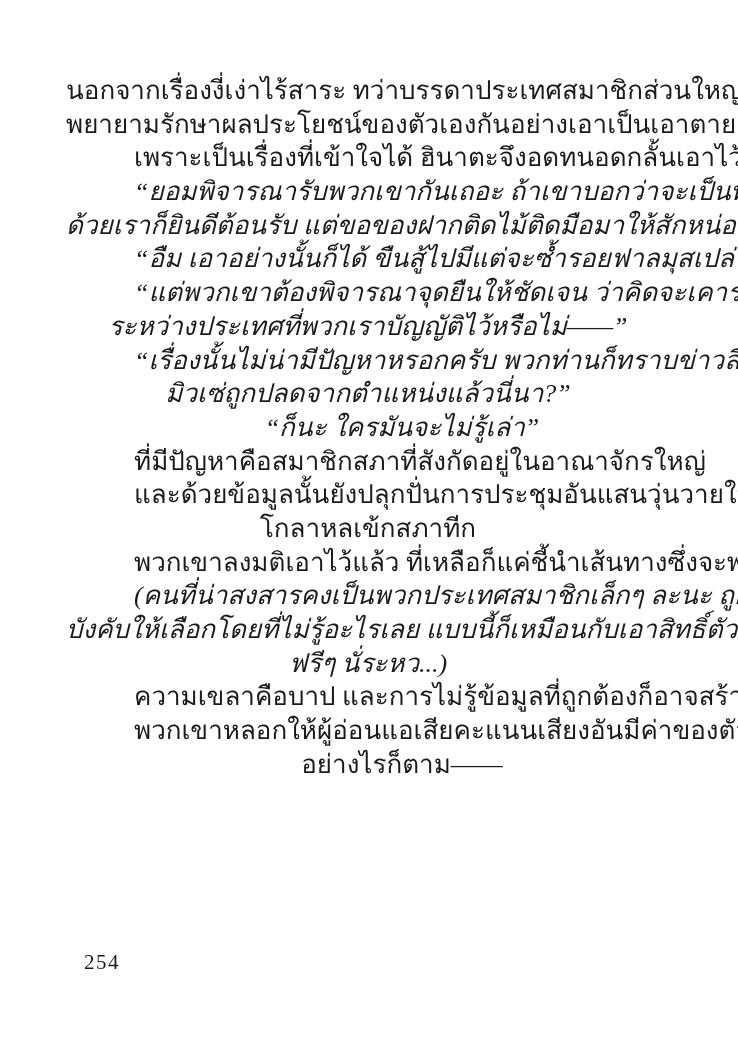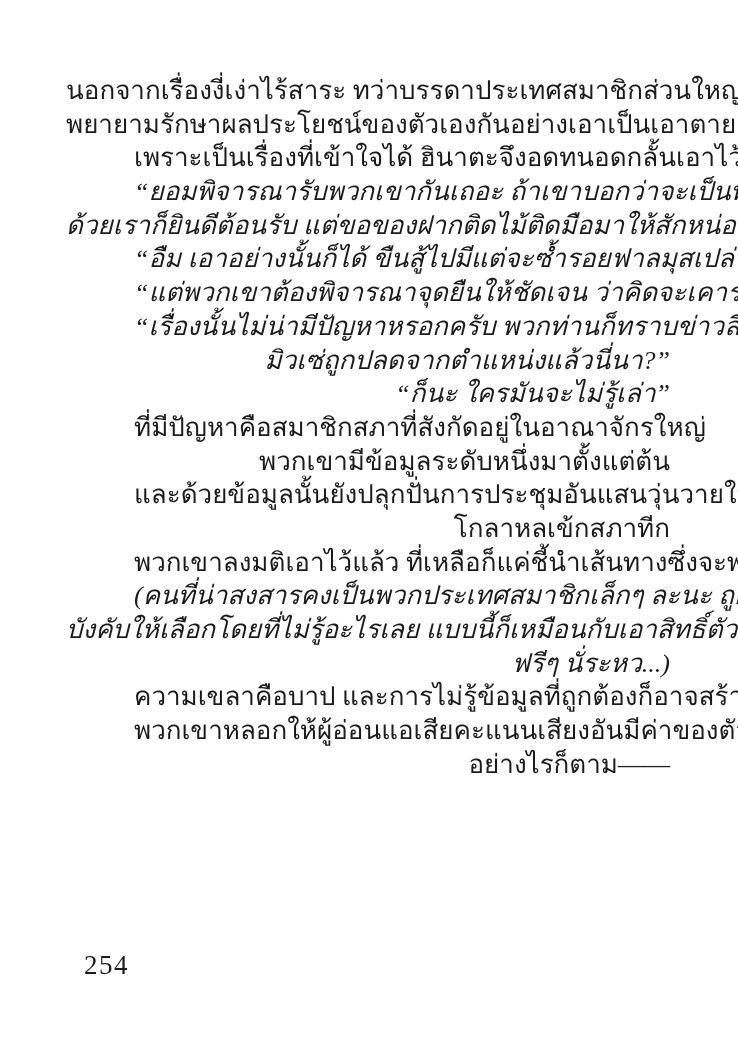--- a/index.html
+++ b/index.html
@@ -22,59 +22,59 @@
     top: 74px;
     width: 604px;
   }
   .line {
     margin: 0;
     padding: 0;
     font-size: 26px;
     line-height: 33.7px;
     height: 33.7px;
     white-space: nowrap;
-    text-align: right;
+    text-align: center;
   }
   .line.fill {
     text-align: justify;
     text-align-last: justify;
   }
   .line.indent {
     padding-left: 68px;
   }
   .line.italic {
     font-style: italic;
   }
   .page-number {
     position: absolute;
     left: 84px;
     top: 950px;
-    font-size: 27px;
+    font-size: 21px;
     letter-spacing: 1.5px;
     font-style: normal;
     color: #1b1b1b;
   }
 </style>
 </head>
 <body>
 
 <div class="page">
   <main class="text-block">
     <p class="line fill">นอกจากเรื่องงี่เง่าไร้สาระ ทว่าบรรดาประเทศสมาชิกส่วนใหญ่นั้นต่าง</p>
     <p class="line">พยายามรักษาผลประโยชน์ของตัวเองกันอย่างเอาเป็นเอาตาย</p>
     <p class="line fill indent">เพราะเป็นเรื่องที่เข้าใจได้ ฮินาตะจึงอดทนอดกลั้นเอาไว้ แต่</p>
     <p class="line fill indent italic">“ยอมพิจารณารับพวกเขากันเถอะ ถ้าเขาบอกว่าจะเป็นพันธมิตร</p>
     <p class="line fill italic">ด้วยเราก็ยินดีต้อนรับ แต่ขอของฝากติดไม้ติดมือมาให้สักหน่อยแล้วกัน”</p>
     <p class="line indent italic">“อืม เอาอย่างนั้นก็ได้ ขืนสู้ไปมีแต่จะซ้ำรอยฟาลมุสเปล่าๆ ”</p>
     <p class="line fill indent italic">“แต่พวกเขาต้องพิจารณาจุดยืนให้ชัดเจน ว่าคิดจะเคารพกฎหมาย</p>
+    <p class="line italic">ระหว่างประเทศที่พวกเราบัญญัติไว้หรือไม่——”</p>
     <p class="line fill indent italic">“เรื่องนั้นไม่น่ามีปัญหาหรอกครับ พวกท่านก็ทราบข่าวลือที่ดยุก</p>
     <p class="line italic">มิวเซ่ถูกปลดจากตำแหน่งแล้วนี่นา?”</p>
     <p class="line indent italic">“ก็นะ ใครมันจะไม่รู้เล่า”</p>
     <p class="line indent">ที่มีปัญหาคือสมาชิกสภาที่สังกัดอยู่ในอาณาจักรใหญ่</p>
-    <p class="line indent">พวกเขามีข้อมูลระดับหนึ่งมาตั้งแต่ต้น</p>
     <p class="line fill indent">และด้วยข้อมูลนั้นยังปลุกปั่นการประชุมอันแสนวุ่นวายให้ยิ่ง</p>
     <p class="line">โกลาหลเข้กสภาทีก</p>
     <p class="line fill indent">พวกเขาลงมติเอาไว้แล้ว ที่เหลือก็แค่ชี้นำเส้นทางซึ่งจะพาไปยัง</p>
     <p class="line fill indent italic">(คนที่น่าสงสารคงเป็นพวกประเทศสมาชิกเล็กๆ ละนะ ถูกบีบ</p>
     <p class="line fill italic">บังคับให้เลือกโดยที่ไม่รู้อะไรเลย แบบนี้ก็เหมือนกับเอาสิทธิ์ตัวเองไปทิ้ง</p>
     <p class="line italic">ฟรีๆ นั่ระหว...)</p>
     <p class="line fill indent">ความเขลาคือบาป และการไม่รู้ข้อมูลที่ถูกต้องก็อาจสร้างความ</p>
     <p class="line fill indent">พวกเขาหลอกให้ผู้อ่อนแอเสียคะแนนเสียงอันมีค่าของตัวเองไป</p>
     <p class="line indent">อย่างไรก็ตาม——</p>
   </main>

